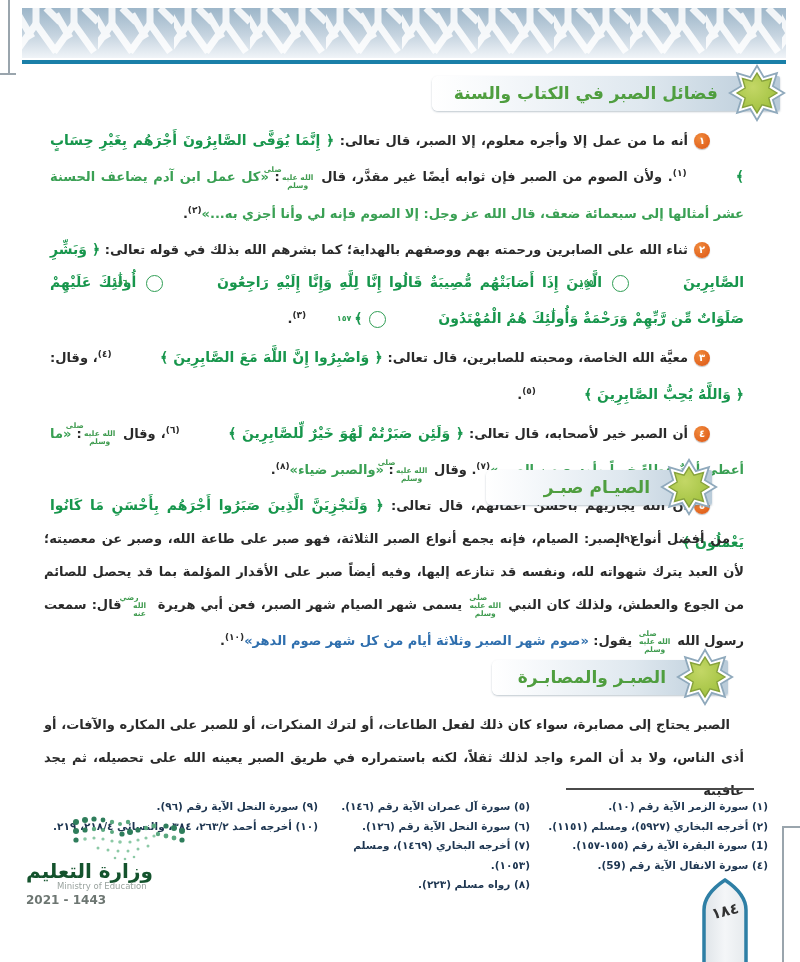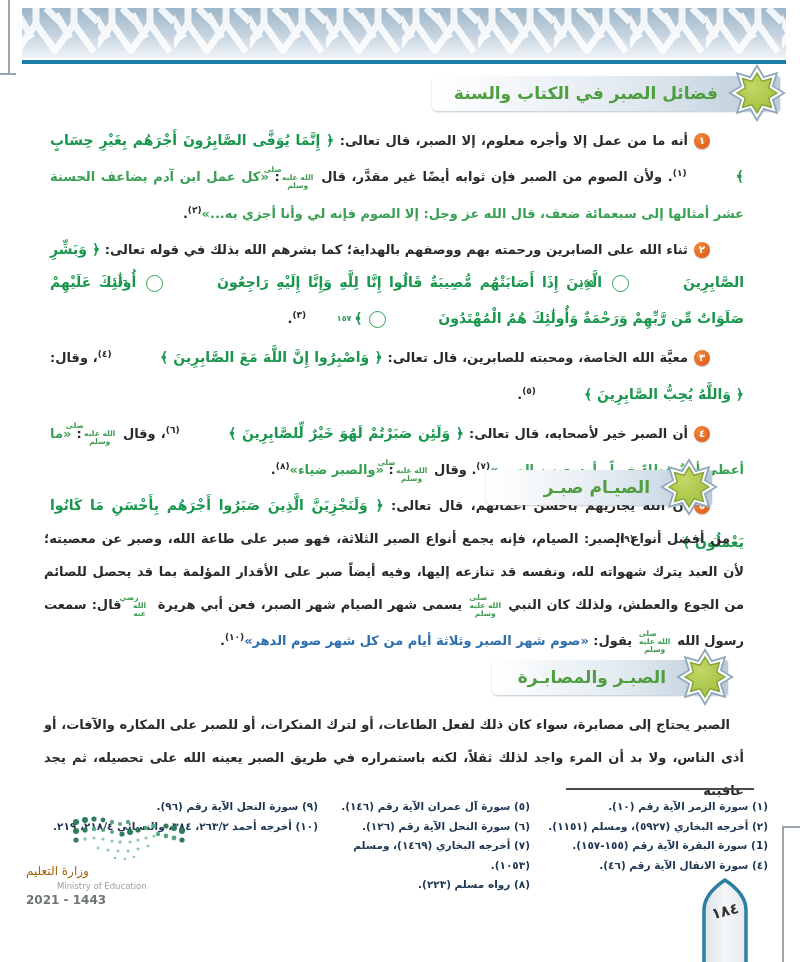--- a/index.html
+++ b/index.html
@@ -59,21 +59,21 @@
   .fn-rule{position:absolute;top:788px;right:46px;width:188px;height:2px;background:#4a4a4a;}
   .footnotes{position:absolute;top:797px;right:32px;left:38px;display:flex;direction:rtl;
     font-size:10.5px;font-weight:700;color:#1d3550;line-height:19.5px;}
   .fn-col{text-align:right;}
   .fn-col-1{flex:0 0 238px;}
   .fn-col-2{flex:0 0 212px;}
   .fn-col-3{flex:1 1 auto;}
   
   .ministry{position:absolute;left:26px;top:814px;width:180px;direction:ltr;text-align:left;}
   .ministry .dots{margin-left:44px;display:block;}
-  .ministry .ar{color:#a16207;font-size:12px;font-weight:400;line-height:18px;}
+  .ministry .ar{color:#14532d;font-size:20px;font-weight:700;line-height:18px;}
   .ministry .en{color:#9aa39f;font-size:8.5px;line-height:12px;padding-left:31px;}
   .ministry .yr{color:#6d7672;font-size:12px;font-weight:700;line-height:16px;}
   
   .dome{position:absolute;left:700px;top:876px;width:50px;height:92px;}
   .dome .num{
     position:absolute;top:26px;left:0;width:50px;text-align:center;
     color:#333;font-size:15px;font-weight:700;transform:rotate(-14deg);
   }
 </style>
 </head>
@@ -164,21 +164,21 @@
   </div>
 
   <div class="para para-musabara"><span class="seg seg-plain">الصبر يحتاج إلى مصابرة، سواء كان ذلك لفعل الطاعات، أو لترك المنكرات، أو للصبر على المكاره والآفات، أو أذى الناس، ولا بد أن المرء واجد لذلك ثقلاً، لكنه باستمراره في طريق الصبر يعينه الله على تحصيله، ثم يجد عاقبته</span></div>
 
   <div class="fn-rule"></div>
   <div class="footnotes">
     <div class="fn-col fn-col-1">
         <div>(١) سورة الزمر الآية رقم (١٠).</div>
         <div>(٢) أخرجه البخاري (٥٩٢٧)، ومسلم (١١٥١).</div>
         <div>(1) سورة البقرة الآية رقم (١٥٥-١٥٧).</div>
-        <div>(٤) سورة الانفال الآية رقم (٤٦).</div>
+        <div>(٤) سورة الانفال الآية رقم (59).</div>
       </div>
     <div class="fn-col fn-col-2">
         <div>(٥) سورة آل عمران الآية رقم (١٤٦).</div>
         <div>(٦) سورة النحل الآية رقم (١٢٦).</div>
         <div>(٧) أخرجه البخاري (١٤٦٩)، ومسلم (١٠٥٣).</div>
         <div>(٨) رواه مسلم (٢٢٣).</div>
       </div>
     <div class="fn-col fn-col-3">
         <div>(٩) سورة النحل الآية رقم (٩٦).</div>
         <div>(١٠) أخرجه أحمد ٢٦٣/٢، ٣٨٤، والنسائي ٢١٨/٤، ٢١٩.</div>

